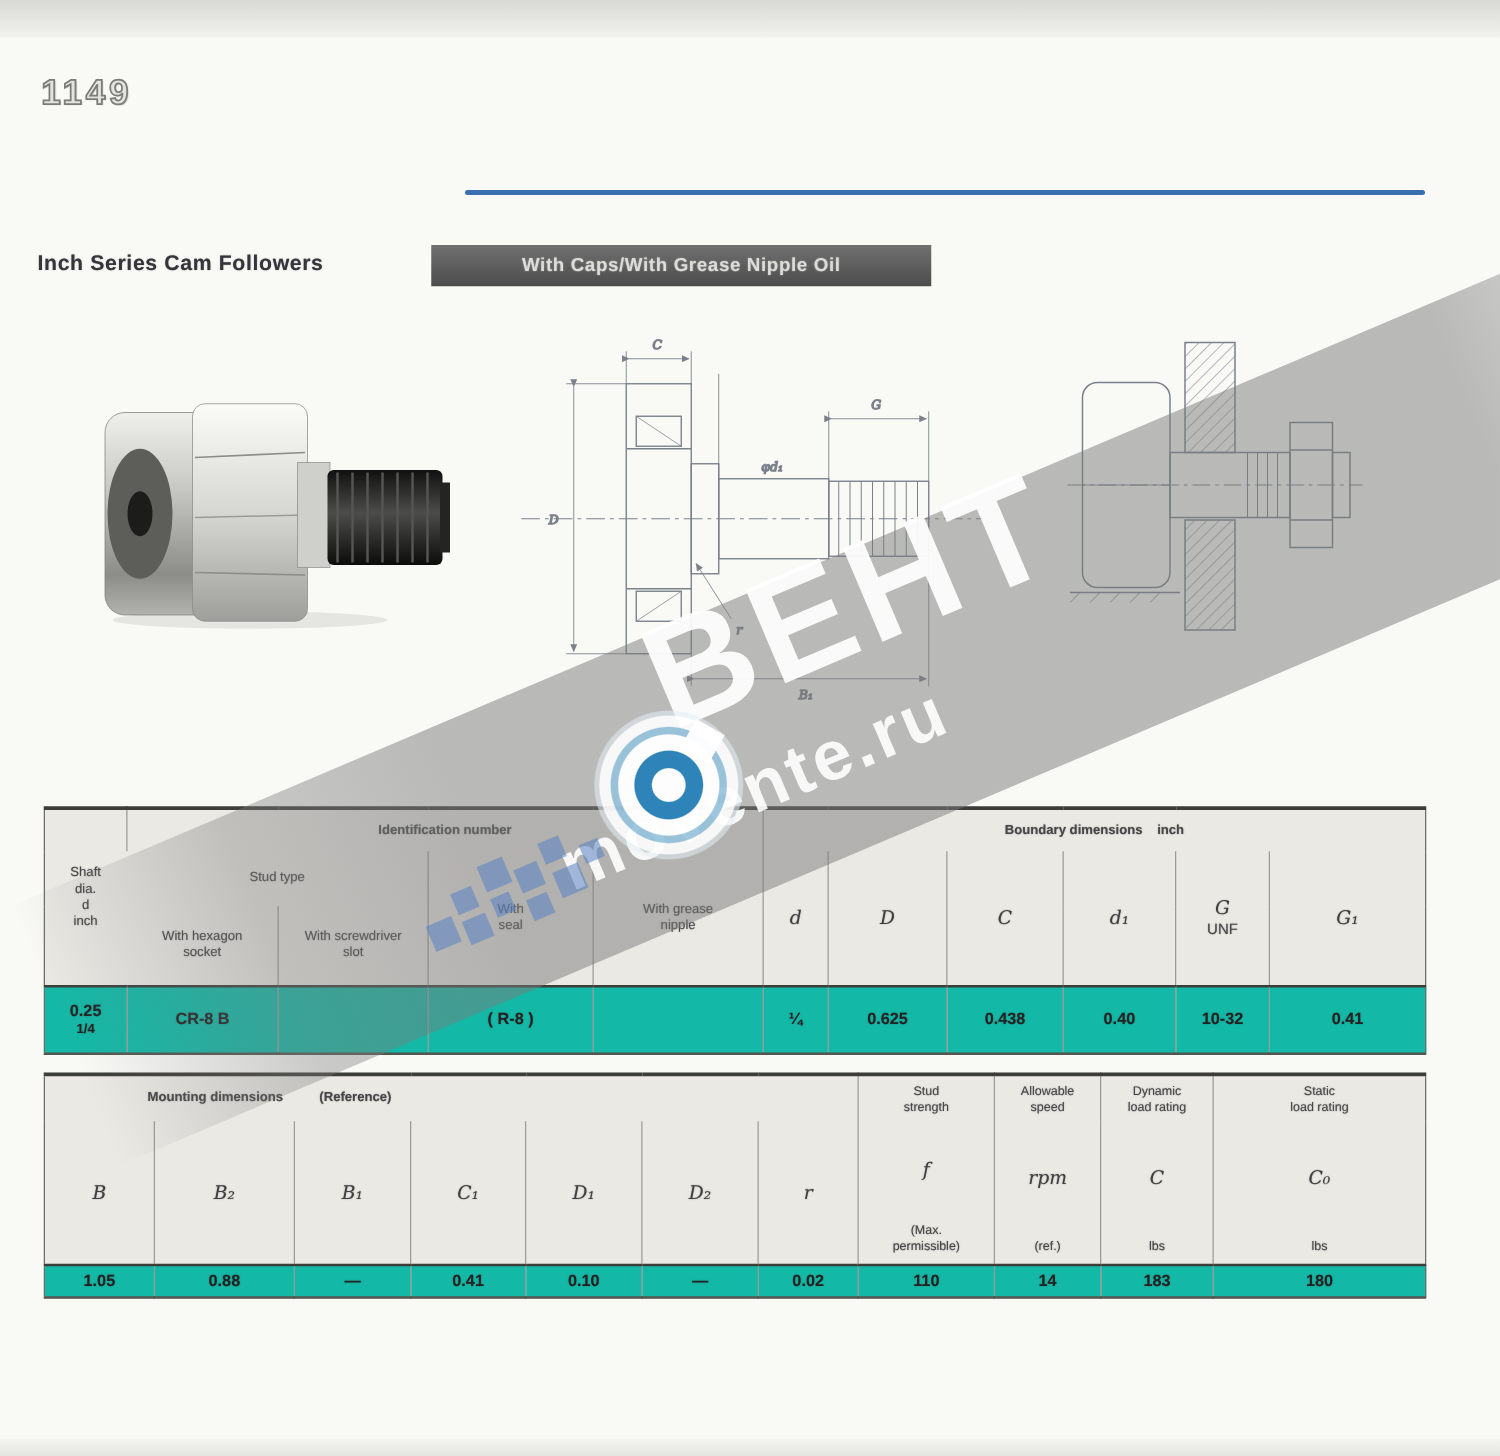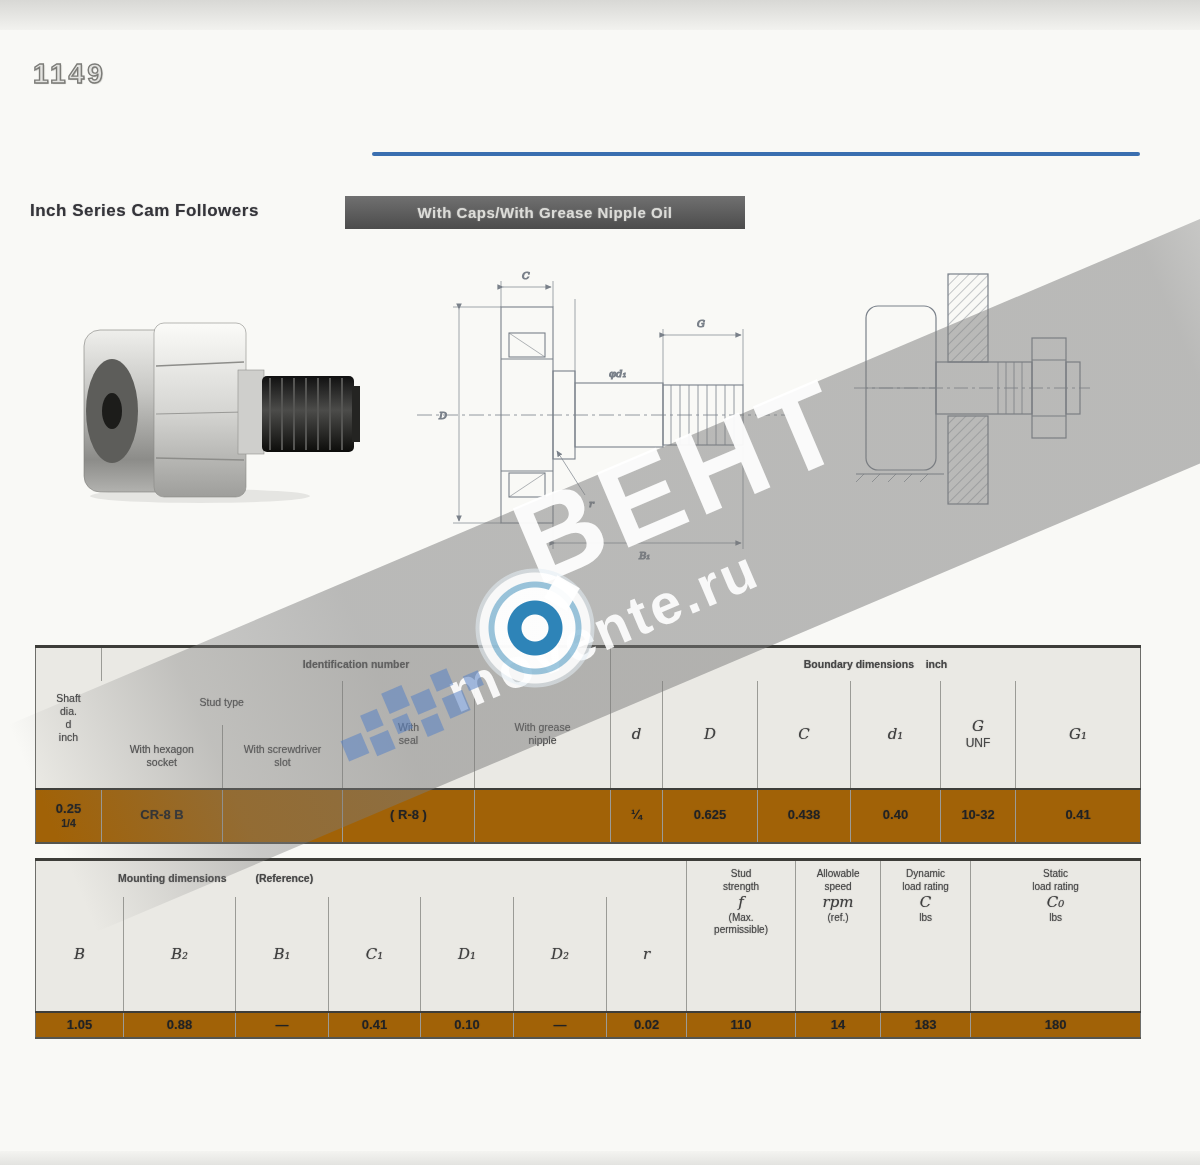--- a/index.html
+++ b/index.html
@@ -75,26 +75,26 @@
     border-top:3px solid #3d3d39;border-bottom:2px solid #55554f;}
   .tbl td{border-left:1px solid #9b9b96;padding:3px 2px;text-align:center;vertical-align:middle;
     color:#474747;font-size:10.5px;line-height:1.25;
     text-shadow:0 0 1.1px rgba(55,55,55,.55);}
   .tbl td:first-child{border-left:none;}
   .tbl td.hb{border-bottom:2.6px solid #3d3d39;}
   .pre{white-space:pre-line;}
   .sym{font-family:"DejaVu Serif",serif;font-style:italic;font-size:15px;color:#3f3f3f;}
   .symsub{display:block;font-size:12px;font-style:normal;font-family:"Liberation Sans",sans-serif;}
   .grp{font-size:11.5px;font-weight:600;}
-  .tbl tr.data td{background:#a16207;font-weight:700;font-size:13px;color:#222;}
+  .tbl tr.data td{background:#14b8a6;font-weight:700;font-size:13px;color:#222;}
   .shaft-cell{font-size:10px;}
   .frac{font-size:10.5px;font-weight:600;display:block;}
   .id-cell{font-size:13.5px;}
   .faint{color:#8b8b88;font-weight:600;}
-  .stackhead{display:flex;flex-direction:column;height:136px;padding:4px 0;}
+  .stackhead{display:flex;flex-direction:column;justify-content:space-between;height:136px;padding:4px 0;}
   .stackhead .lines{font-size:10px;}
   .mounting-cell{text-align:left !important;padding-left:82px !important;}
   .mounting-cell span{margin-right:26px;}
 </style>
 </head>
 <body>
 
 <div class="page">
   <div class="scan-top"></div>
   <div class="scan-bottom"></div>

